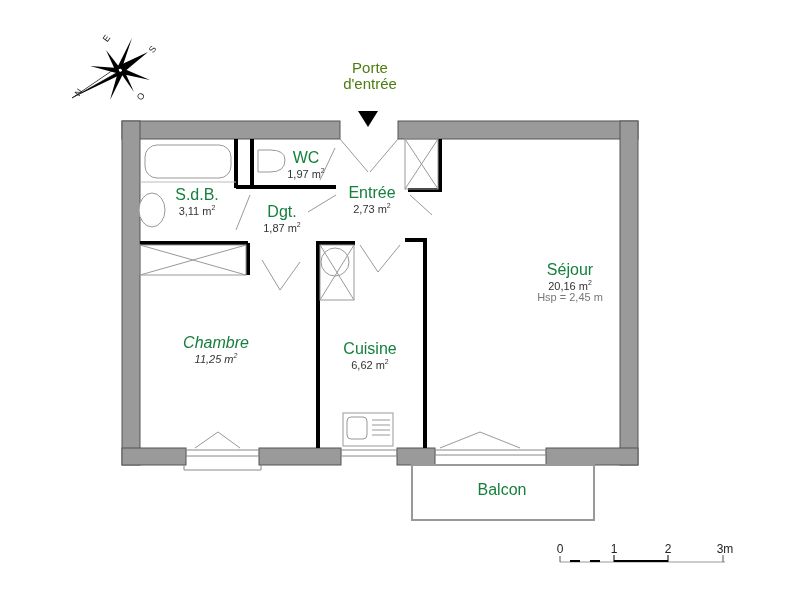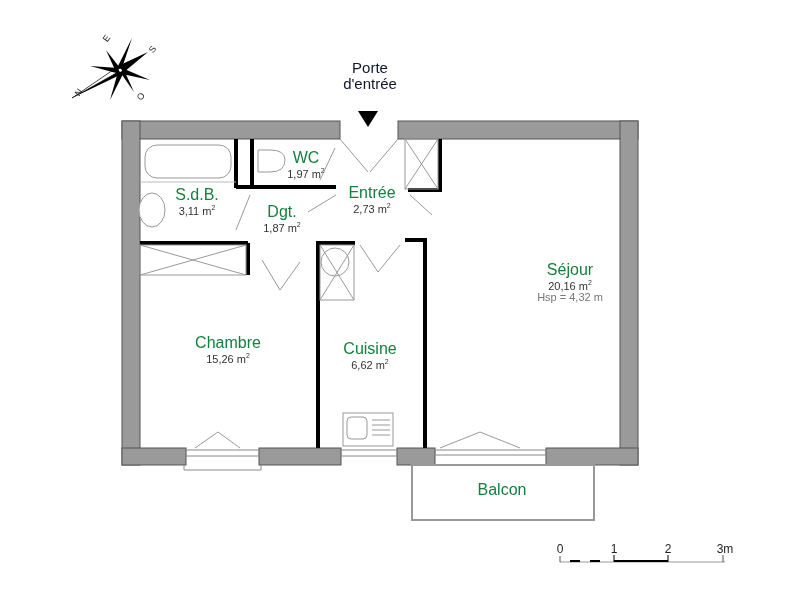--- a/index.html
+++ b/index.html
@@ -4,21 +4,21 @@
   <style>
     html, body { margin: 0; padding: 0; background: #ffffff; }
     body { width: 800px; height: 600px; position: relative; overflow: hidden;
            font-family: "Liberation Sans", sans-serif; color: #222; }
     svg { position: absolute; left: 0; top: 0; }
     .lbl { position: absolute; text-align: center; line-height: 1.05; white-space: nowrap; transform: translateX(-50%); }
     .room { font-size: 16px; color: #15803d; }
     .area { font-size: 11px; color: #333; }
     .area sup { font-size: 7px; }
     .hsp { font-size: 11px; color: #777; }
-    .door-label { font-size: 15px; color: #0f172a; }
+    .door-label { font-size: 15px; color: #4d7c0f; }
     .scale-tick { position: absolute; font-size: 12px; color: #222; transform: translateX(-50%); }
   </style>
 </head>
 <body>
 
 <svg width="800" height="600" viewBox="0 0 800 600">
 
   <g transform="translate(120,70)">
     <polygon points="-48,28 -4,-2 2,4" fill="#000"></polygon>
     <polygon points="-48,28 -4,-2 -2,2" fill="#fff" stroke="#000" stroke-width="0.6"></polygon>
@@ -140,25 +140,25 @@
   <div class="room">Entrée</div>
   <div class="area"><span>2,73 m</span><sup>2</sup></div>
 </div>
 <div class="lbl" style="left:282px;top:204px;">
   <div class="room">Dgt.</div>
   <div class="area"><span>1,87 m</span><sup>2</sup></div>
 </div>
 <div class="lbl" style="left:522px;top:262px;margin-left:48px;">
   <div class="room">Séjour</div>
   <div class="area"><span>20,16 m</span><sup>2</sup></div>
-  <div class="hsp">Hsp = 4,32 m</div>
+  <div class="hsp">Hsp = 2,45 m</div>
 </div>
-<div class="lbl" style="left:228px;top:335px;">
+<div class="lbl" style="left:216px;top:335px;font-style:italic;">
   <div class="room">Chambre</div>
-  <div class="area"><span>15,26 m</span><sup>2</sup></div>
+  <div class="area"><span>11,25 m</span><sup>2</sup></div>
 </div>
 <div class="lbl" style="left:370px;top:341px;">
   <div class="room">Cuisine</div>
   <div class="area"><span>6,62 m</span><sup>2</sup></div>
 </div>
 <div class="lbl room" style="left:502px;top:482px;">Balcon</div>
 
 <div class="scale-tick" style="left:560px;top:542px;">0</div>
 <div class="scale-tick" style="left:614px;top:542px;">1</div>
 <div class="scale-tick" style="left:668px;top:542px;">2</div>

